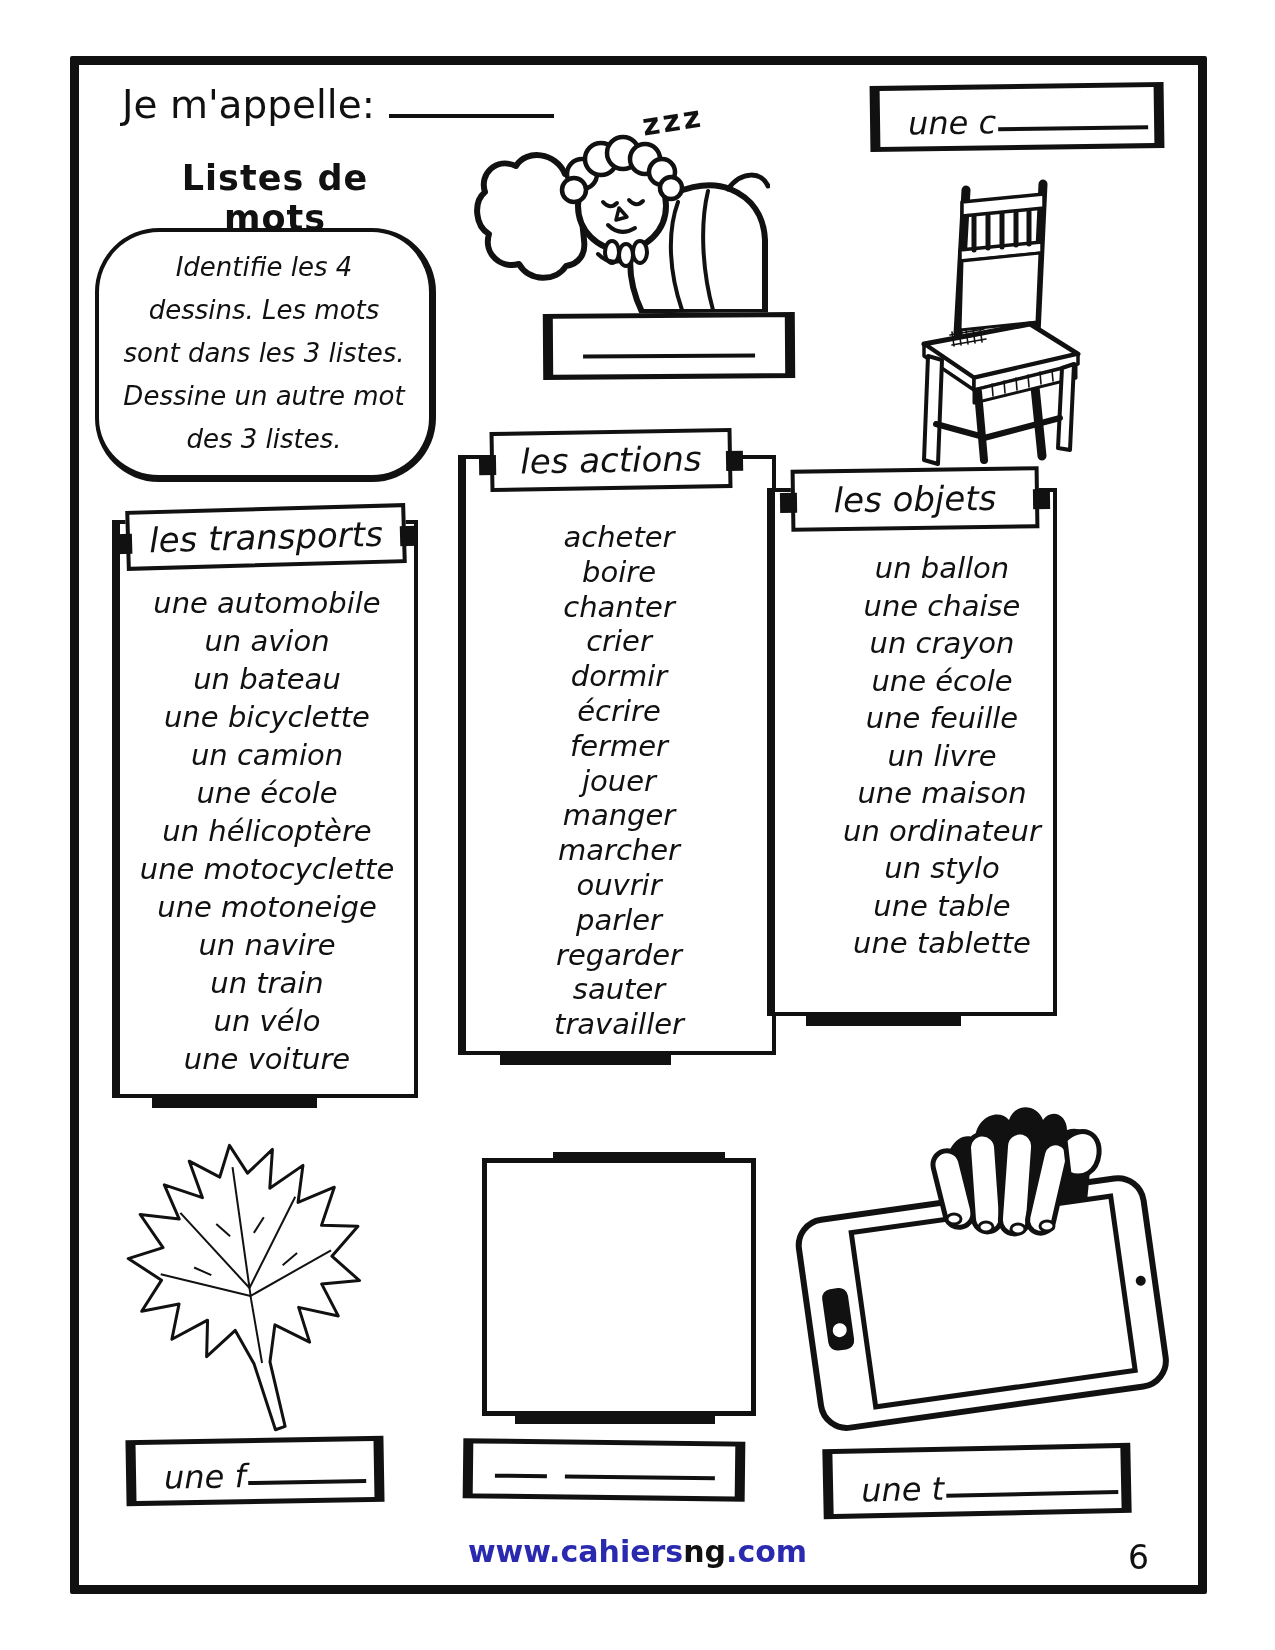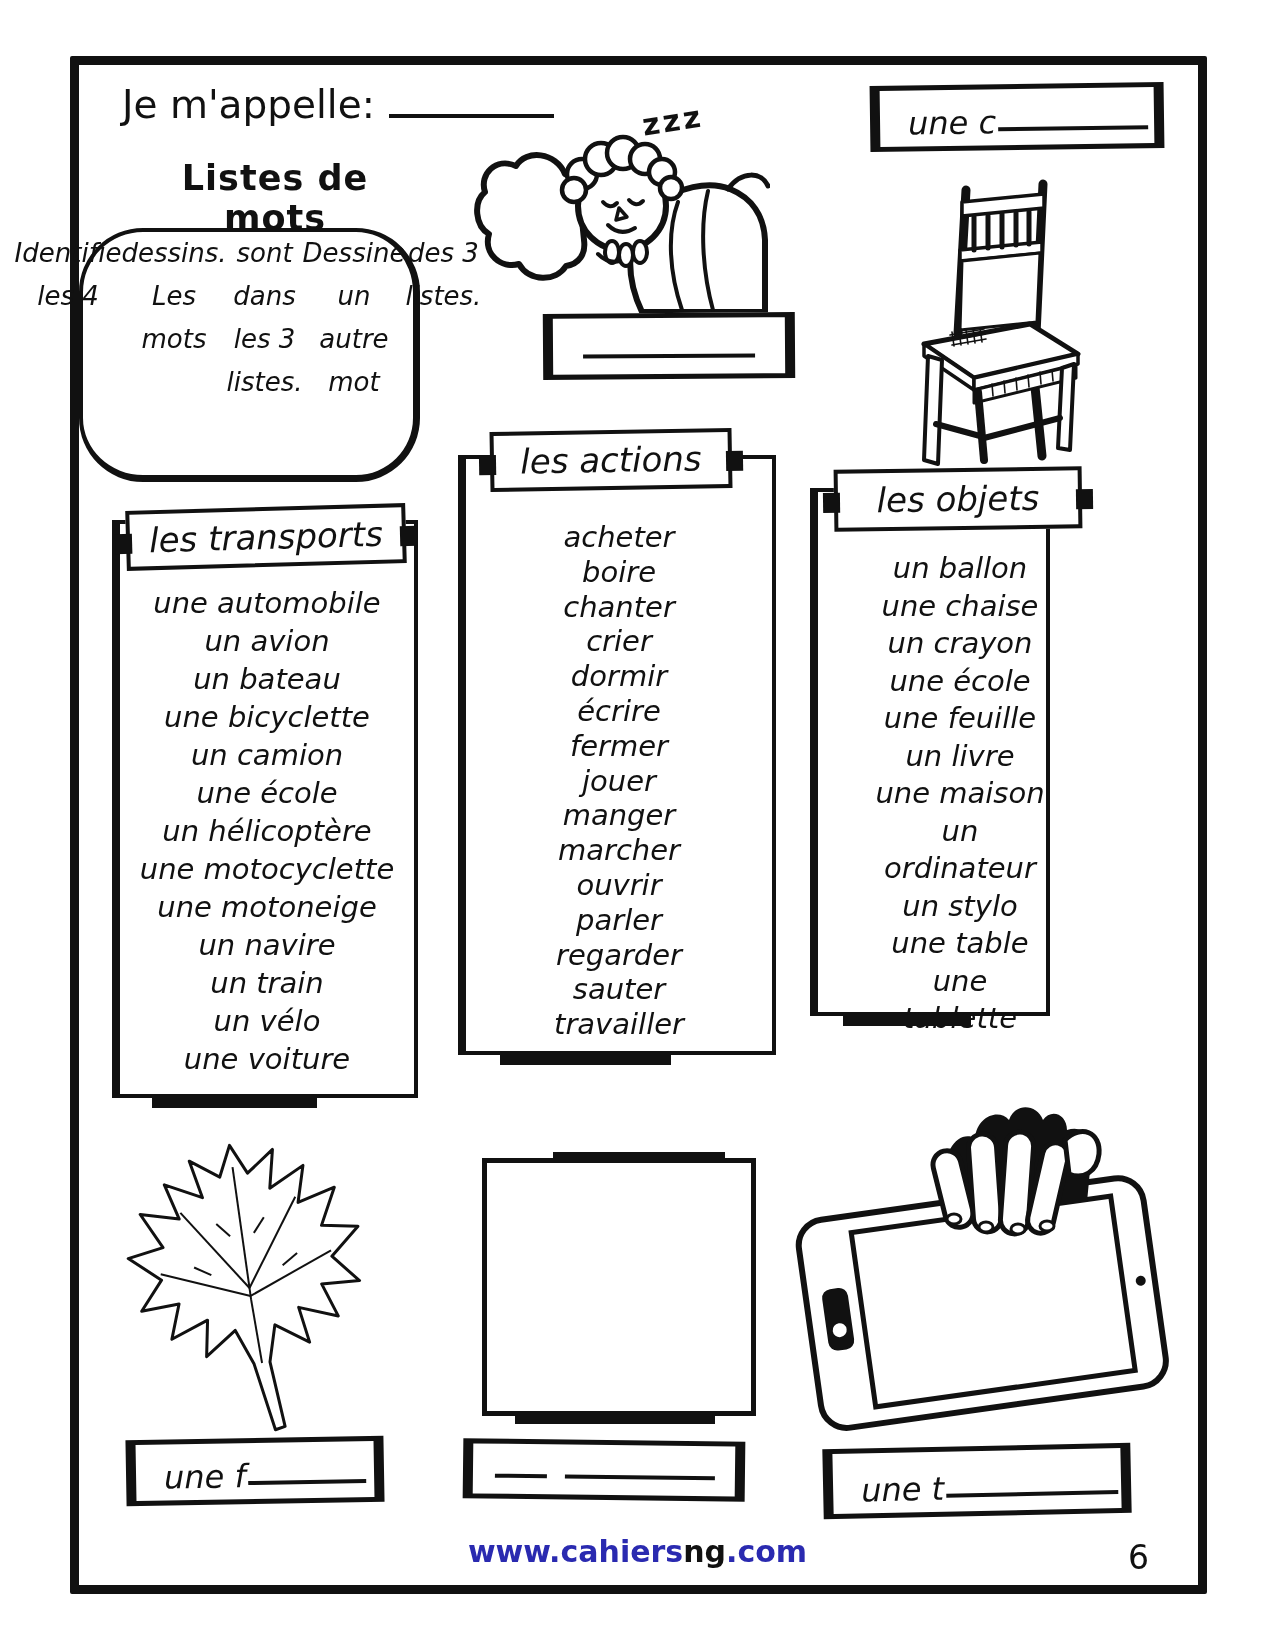--- a/index.html
+++ b/index.html
@@ -6,21 +6,21 @@
   body{font-family:"DejaVu Sans","Liberation Sans",sans-serif;color:#111;}
   #page{position:relative;width:1275px;height:1650px;background:#fff;overflow:hidden;}
   .border-frame{position:absolute;left:70px;top:56px;width:1119px;height:1520px;border:9px solid #111;border-radius:2px;}
   
   .name-row{position:absolute;left:122px;top:82px;font-size:39px;}
   .blank{display:inline-block;border-bottom:4px solid #111;height:2px;vertical-align:baseline;}
   .name-blank{width:165px;margin-left:14px;}
   
   .ws-title{position:absolute;left:130px;top:158px;width:290px;text-align:center;font-size:35px;font-weight:800;letter-spacing:1px;}
   
-  .bubble{position:absolute;left:79px;top:228px;width:330px;height:243px;border:4px solid #111;border-right-width:7px;border-bottom-width:7px;border-radius:64px;display:flex;justify-content:center;text-align:center;font-size:26px;font-style:italic;line-height:43px;}
+  .bubble{position:absolute;left:95px;top:228px;width:330px;height:243px;border:4px solid #111;border-right-width:7px;border-bottom-width:7px;border-radius:64px;display:flex;flex-direction:column;justify-content:center;text-align:center;font-size:26px;font-style:italic;line-height:43px;}
   
   .label-box{position:absolute;border:5px solid #111;border-left-width:10px;border-right-width:10px;background:#fff;font-size:32px;font-style:italic;display:flex;align-items:flex-end;padding-bottom:8px;box-sizing:border-box;}
   .label-box .txt{margin-left:28px;line-height:30px;}
   .label-box .blank{margin-left:2px;margin-bottom:6px;}
   .box-chair{left:870px;top:84px;width:294px;height:66px;transform:rotate(-0.8deg);}
   .box-chair .blank{width:150px;}
   .box-leaf{left:126px;top:1438px;width:258px;height:66px;transform:rotate(-1deg);}
   .box-leaf .blank{width:118px;}
   .box-tablet{left:823px;top:1446px;width:308px;height:70px;transform:rotate(-1.2deg);}
   .box-tablet .blank{width:172px;}
@@ -37,21 +37,21 @@
   .list-header::before,.list-header::after{content:"";position:absolute;top:36%;width:17px;height:20px;background:#111;z-index:-1;}
   .list-header::before{left:-15px;}
   .list-header::after{right:-15px;}
   .list-items{list-style:none;margin:0;padding:0;text-align:center;font-size:29px;font-style:italic;}
   .lb-transports{left:112px;top:520px;width:306px;height:578px;}
   .lh-transports{left:6px;top:-17px;width:280px;height:60px;transform:rotate(-1.6deg);}
   .li-transports{margin-top:60px;line-height:38px;}
   .lb-actions{left:458px;top:455px;width:318px;height:600px;}
   .lh-actions{left:24px;top:-29px;width:242px;height:60px;transform:rotate(-1deg);}
   .li-actions{margin-top:61px;line-height:34.8px;}
-  .lb-objets{left:810px;top:488px;width:240px;height:528px;padding-left:32px;}
+  .lb-objets{left:767px;top:488px;width:290px;height:528px;padding-left:32px;}
   .lh-objets{left:16px;top:-24px;width:248px;height:62px;transform:rotate(-0.8deg);}
   .li-objets{margin-top:58px;line-height:37.5px;margin-left:24px;}
   
   .draw-box{position:absolute;left:482px;top:1158px;width:274px;height:258px;border:5px solid #111;box-sizing:border-box;background:#fff;}
   .draw-box .tab-top{position:absolute;left:66px;top:-11px;width:172px;height:10px;background:#111;}
   .draw-box .tab-bottom{position:absolute;left:28px;bottom:-13px;width:200px;height:12px;background:#111;}
   
   .illus{position:absolute;}
   .zzz{position:absolute;left:642px;top:103px;font-size:30px;font-weight:700;transform:rotate(-9deg);letter-spacing:3px;}
   

